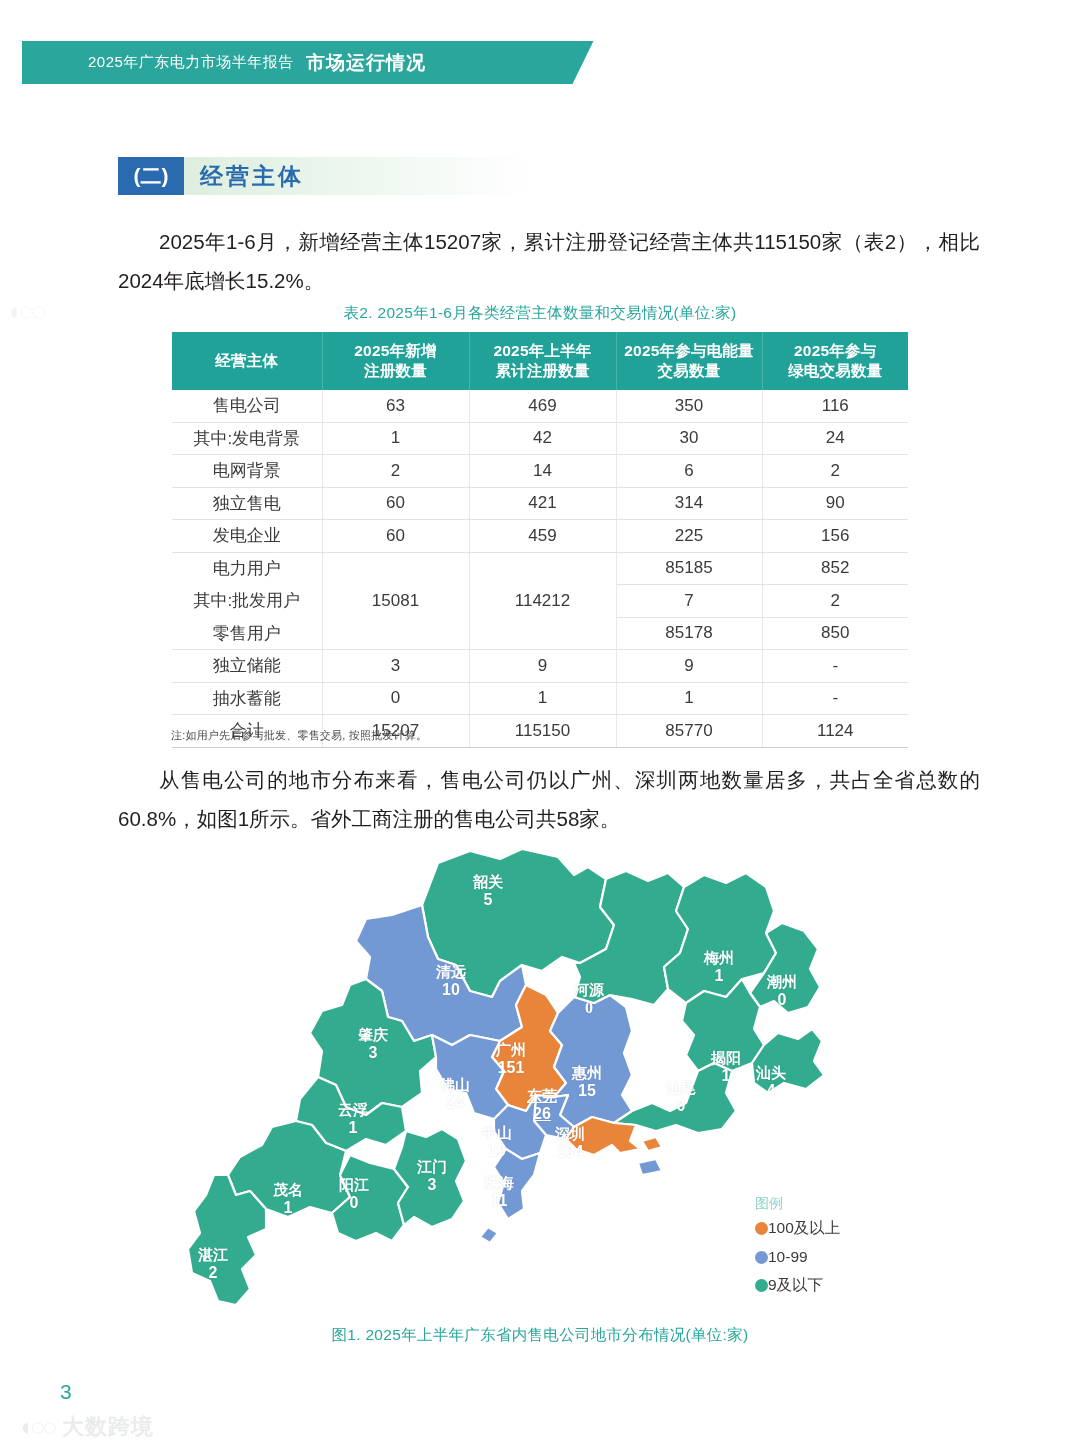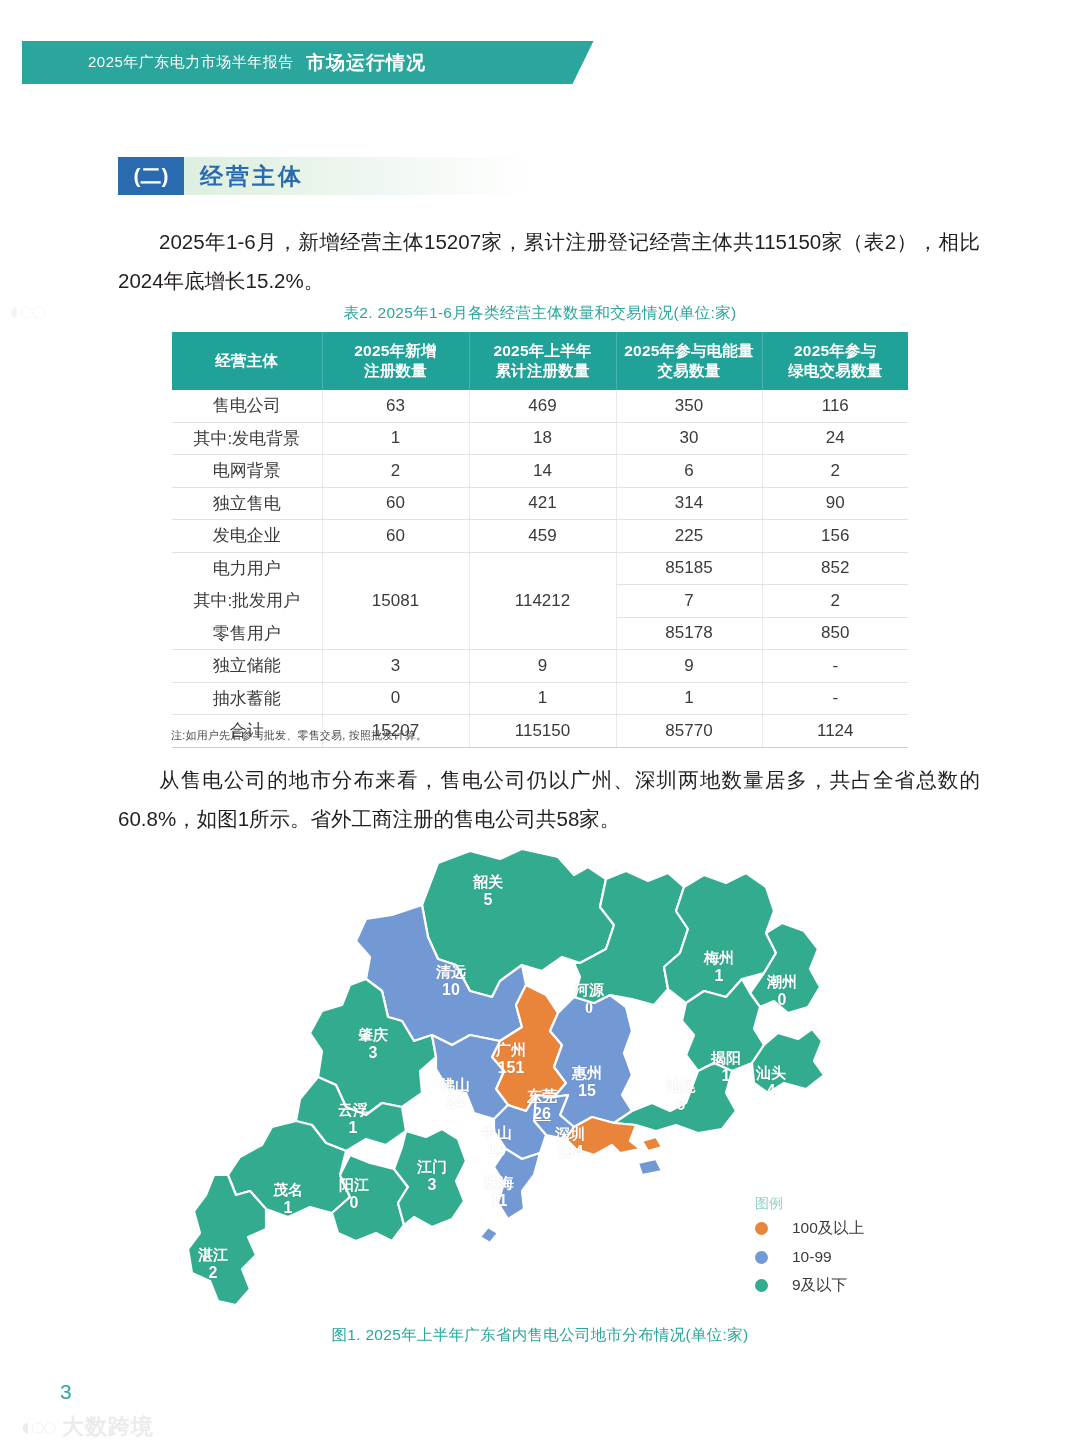--- a/index.html
+++ b/index.html
@@ -106,21 +106,21 @@
     position:absolute;color:#ffffff;text-align:center;
     font-size:15px;line-height:18px;font-weight:bold;
     text-shadow:0 0 2px rgba(0,0,0,.12);
     white-space:nowrap;pointer-events:none;
   }
   .map-label .num{display:block;font-size:16px;font-weight:bold;}
 
   
   .legend{position:absolute;left:585px;top:350px;}
   .legend .lg-title{font-size:14px;color:#8fd0c6;margin-bottom:5px;}
-  .legend .lg-row{display:flex;align-items:center;gap:24px;margin-bottom:9px;}
+  .legend .lg-row{display:flex;align-items:center;gap:0;margin-bottom:9px;}
   .legend .dot{width:13px;height:13px;border-radius:50%;display:block;}
   .legend .lg-txt{font-size:15.5px;color:#3b3b3b;}
 
   .fig-cap{
     position:absolute;left:170px;top:1325px;width:740px;
     text-align:center;font-size:15.5px;color:#2aa69c;letter-spacing:.3px;
   }
 
   
   .pageno{
@@ -199,21 +199,21 @@
       <td class="name">售电公司</td>
       <td>63</td>
       <td>469</td>
       <td>350</td>
       <td>116</td>
     </tr>
 
     <tr>
       <td class="name">其中:发电背景</td>
       <td>1</td>
-      <td>18</td>
+      <td>42</td>
       <td>30</td>
       <td>24</td>
     </tr>
 
     <tr>
       <td class="name">电网背景</td>
       <td>2</td>
       <td>14</td>
       <td>6</td>
       <td>2</td>
@@ -358,21 +358,21 @@
     <span class="num">0</span>
   </div>
   <div class="map-label" style="left:528px;top:204px;width:56px;">
     <span>揭阳</span>
     <span class="num">1</span>
   </div>
   <div class="map-label" style="left:573px;top:219px;width:56px;">
     <span>汕头</span>
     <span class="num">4</span>
   </div>
-  <div class="map-label" style="left:483px;top:234px;width:56px;font-family:Liberation Mono, monospace;">
+  <div class="map-label" style="left:483px;top:234px;width:56px;">
     <span>汕尾</span>
     <span class="num">0</span>
   </div>
   <div class="map-label" style="left:175px;top:181px;width:56px;">
     <span>肇庆</span>
     <span class="num">3</span>
   </div>
   <div class="map-label" style="left:155px;top:256px;width:56px;">
     <span>云浮</span>
     <span class="num">1</span>

